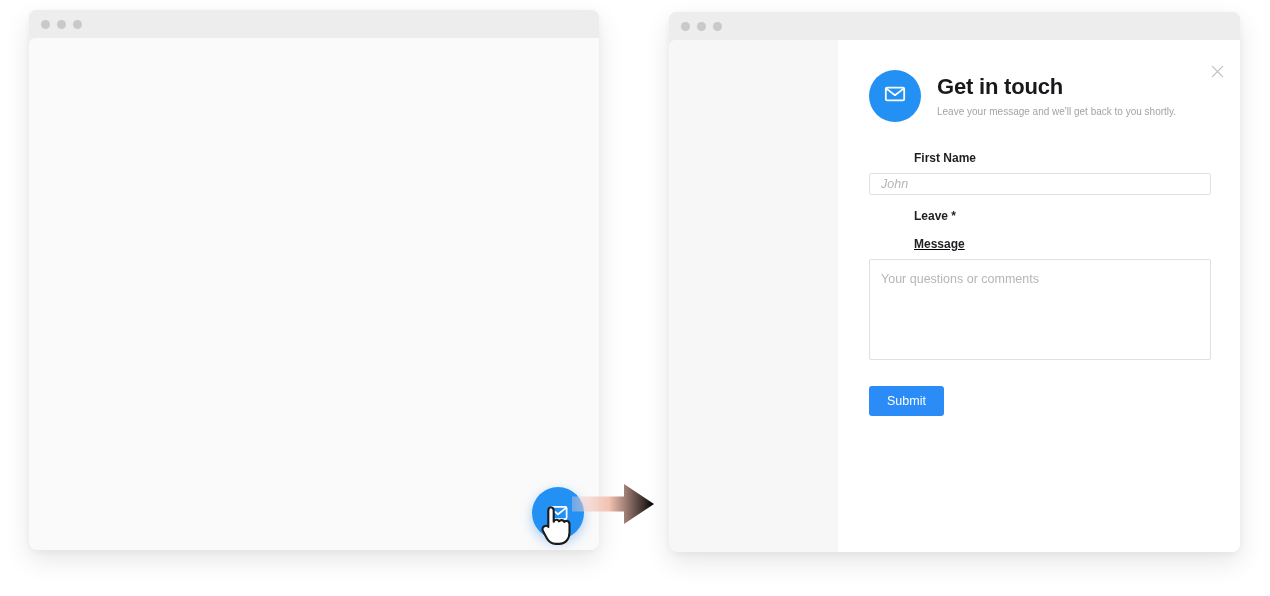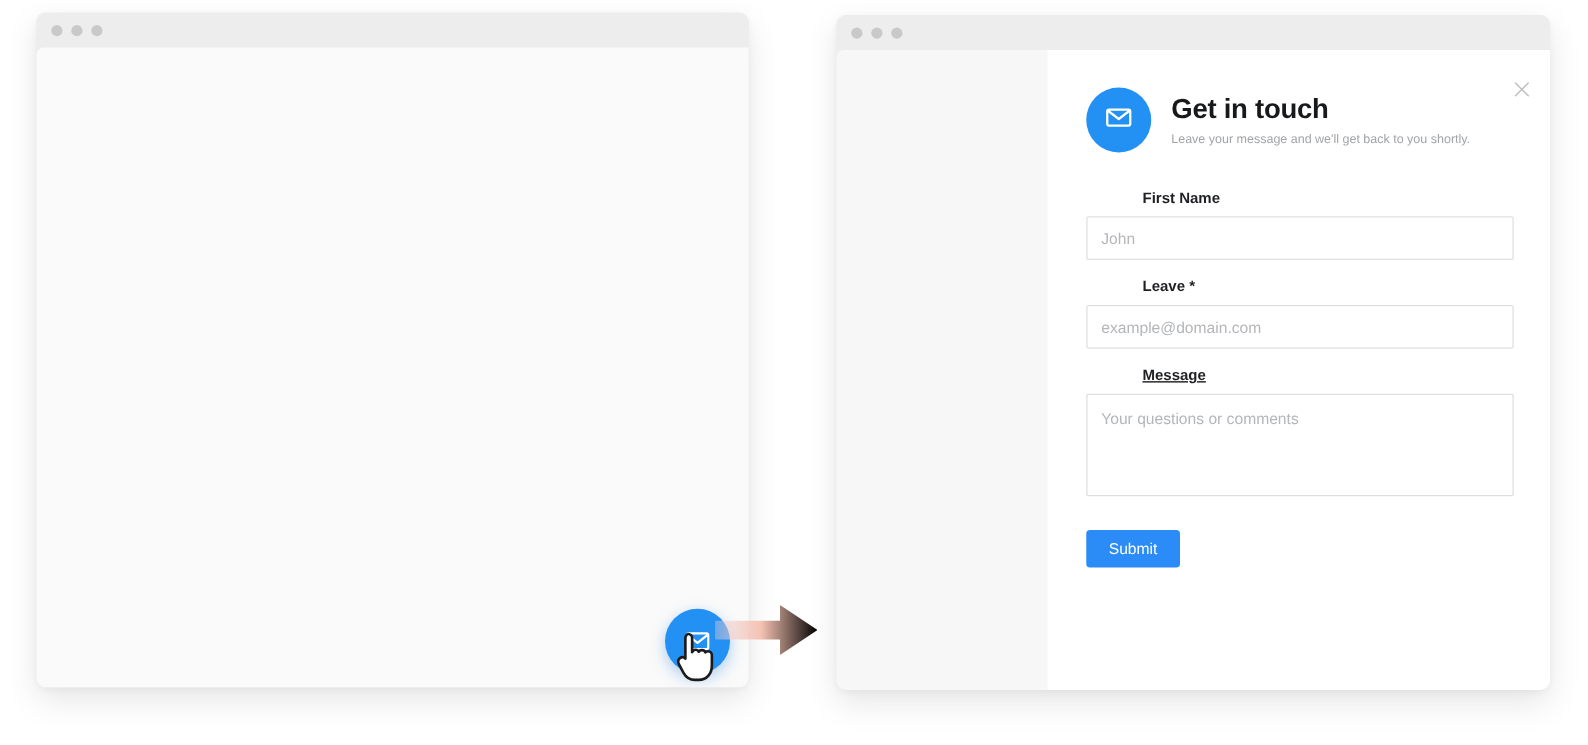--- a/index.html
+++ b/index.html
@@ -169,23 +169,23 @@
     width: 342px;
     border: 1px solid #dddfe1;
     border-radius: 2px;
     background: #ffffff;
     font-family: "Liberation Sans", sans-serif;
     font-size: 12.5px;
     color: #303134;
     padding: 0 11px;
     outline: none;
   }
-  .text-input { height: 35px; }
+  .text-input { height: 22px; font-style: italic; }
   .text-area {
-    height: 82px;
+    height: 101px;
     padding: 11px;
     resize: none;
     line-height: 1.3;
   }
   .text-input::placeholder,
   .text-area::placeholder { color: #b4b6b9; }
 
   .field-message { margin-bottom: 22px; text-decoration: underline; }
 
   .submit-button {
@@ -287,21 +287,20 @@
           </div>
         </div>
 
         <div class="field">
           <label class="field-label">First Name</label>
           <input class="text-input" type="text" placeholder="John" style="">
         </div>
 
         <div class="field">
           <label class="field-label">Leave *</label>
-          <input class="text-input" type="text" placeholder="example@domain.com" style="">
         </div>
 
         <div class="field field-message">
           <label class="field-label">Message</label>
           <textarea class="text-area" placeholder="Your questions or comments" style=""></textarea>
         </div>
 
         <button class="submit-button">Submit</button>
 
       </div>

